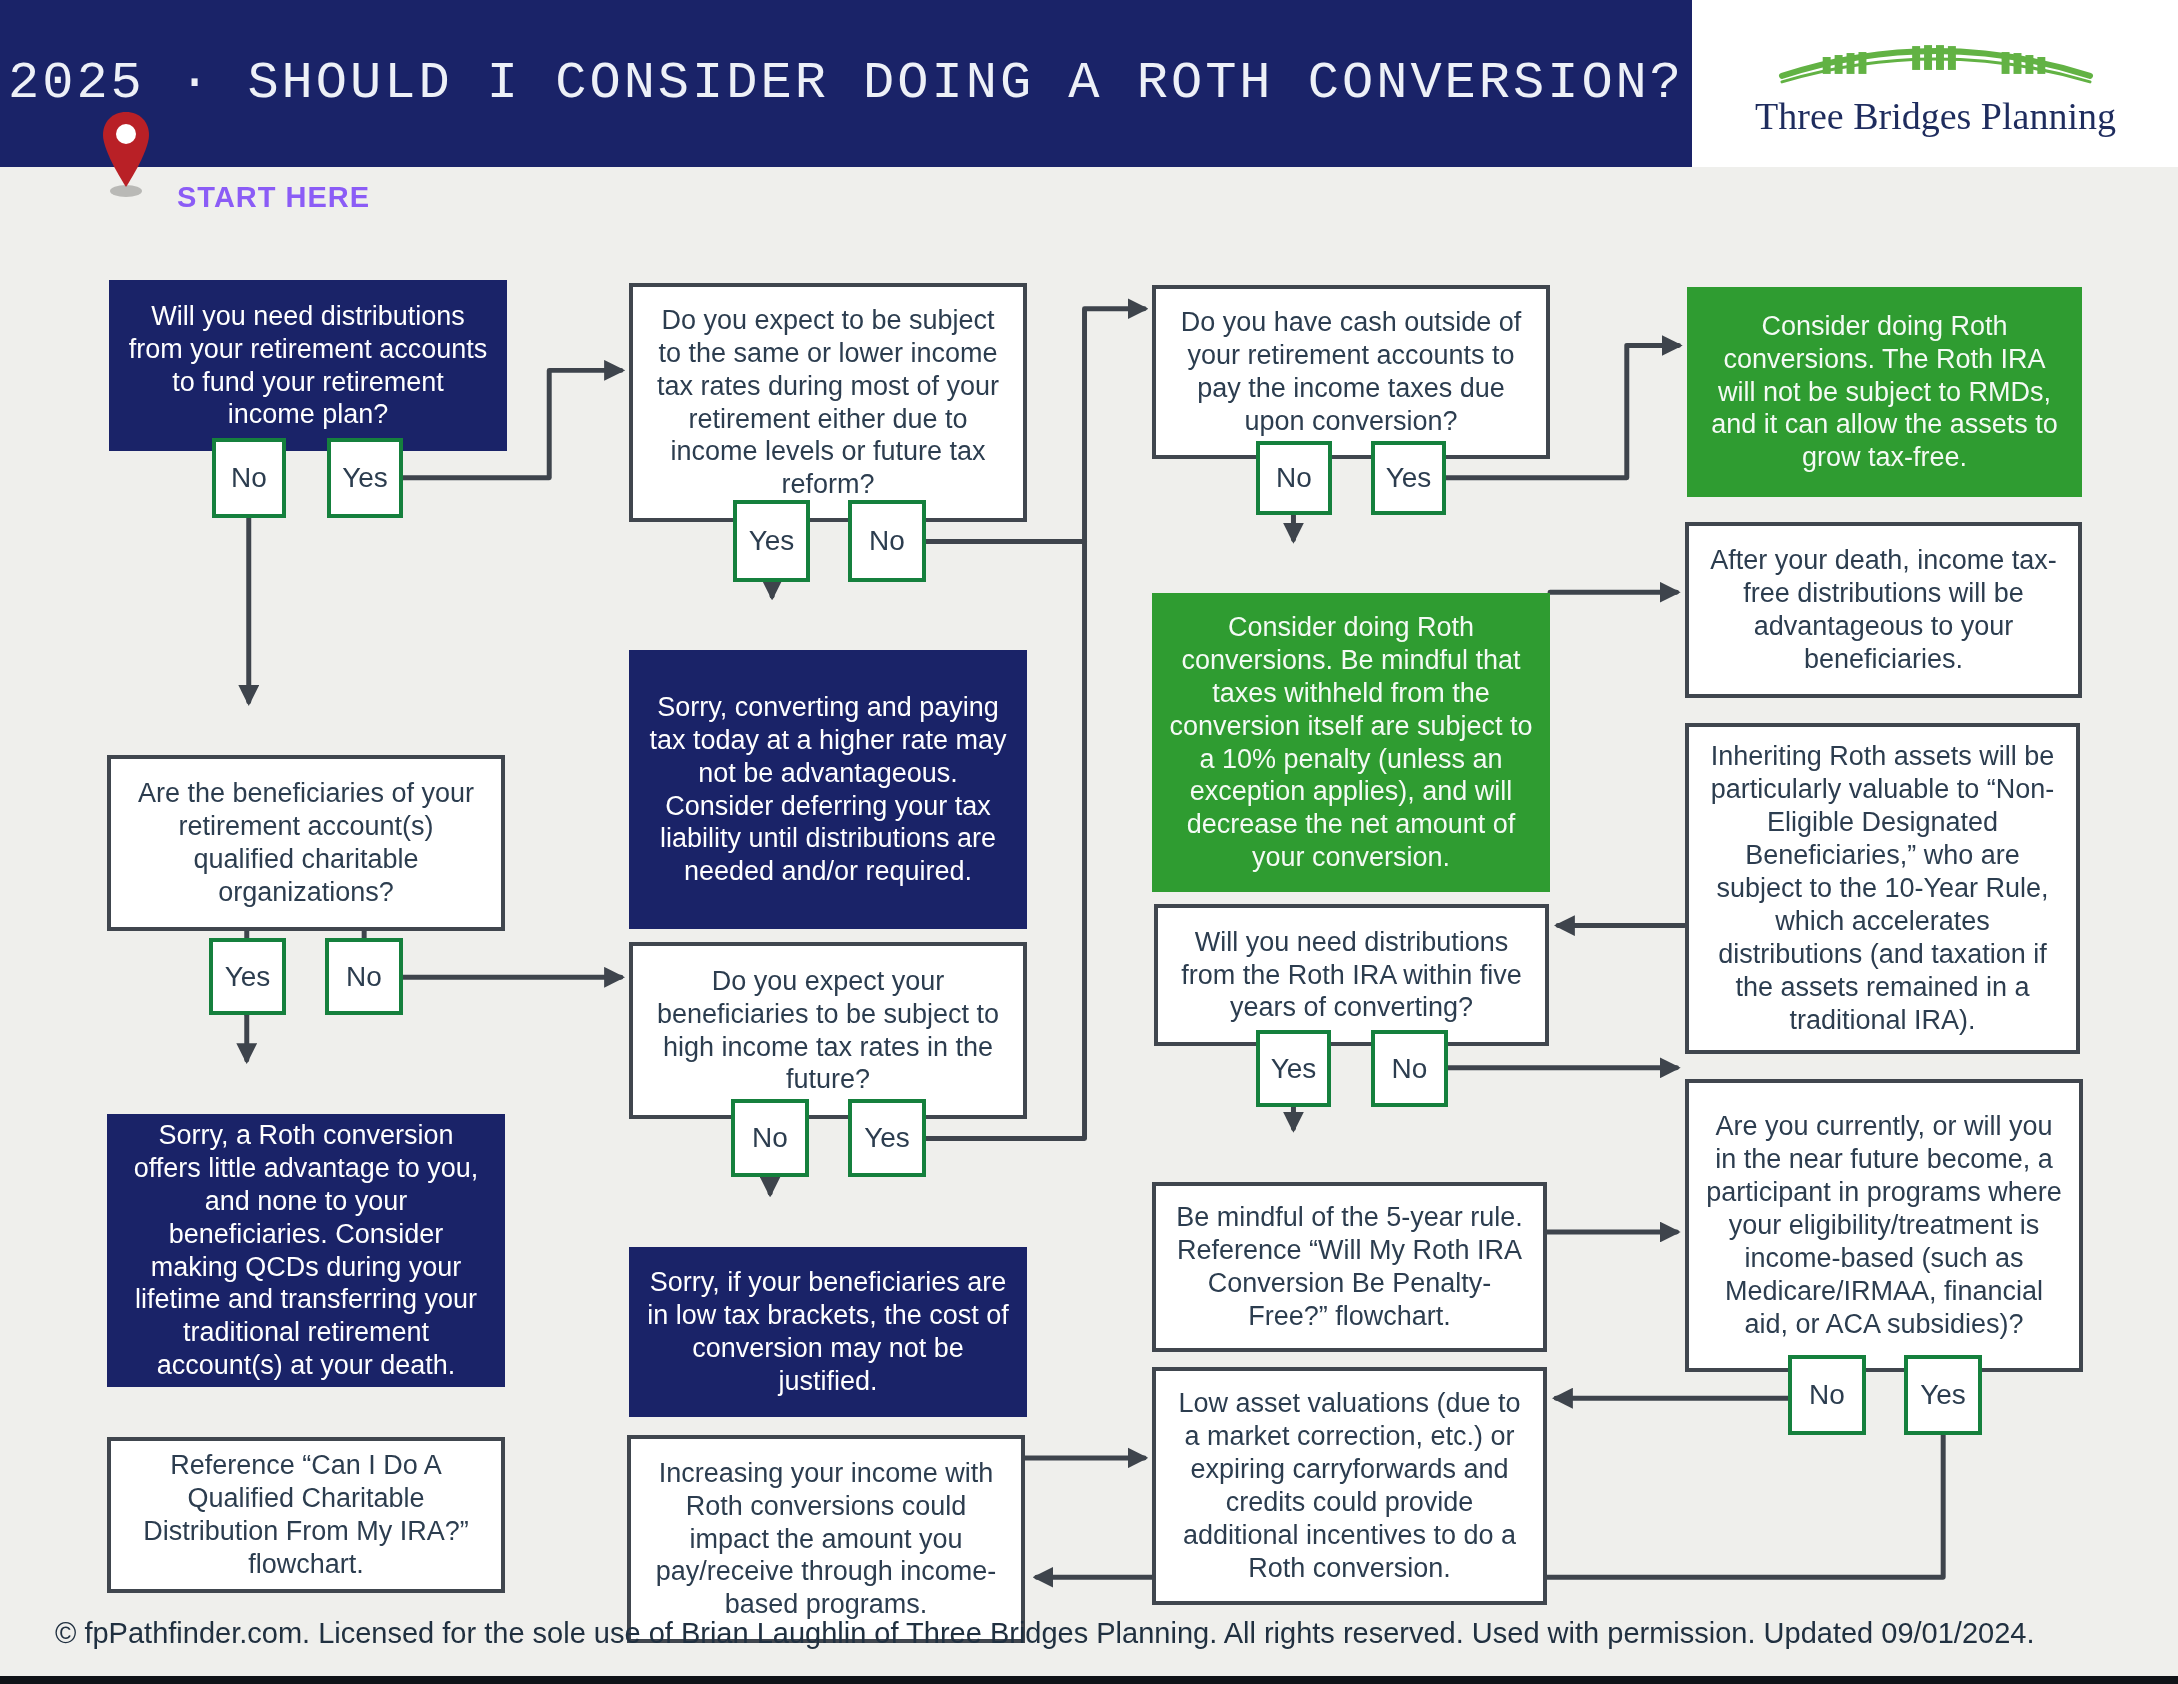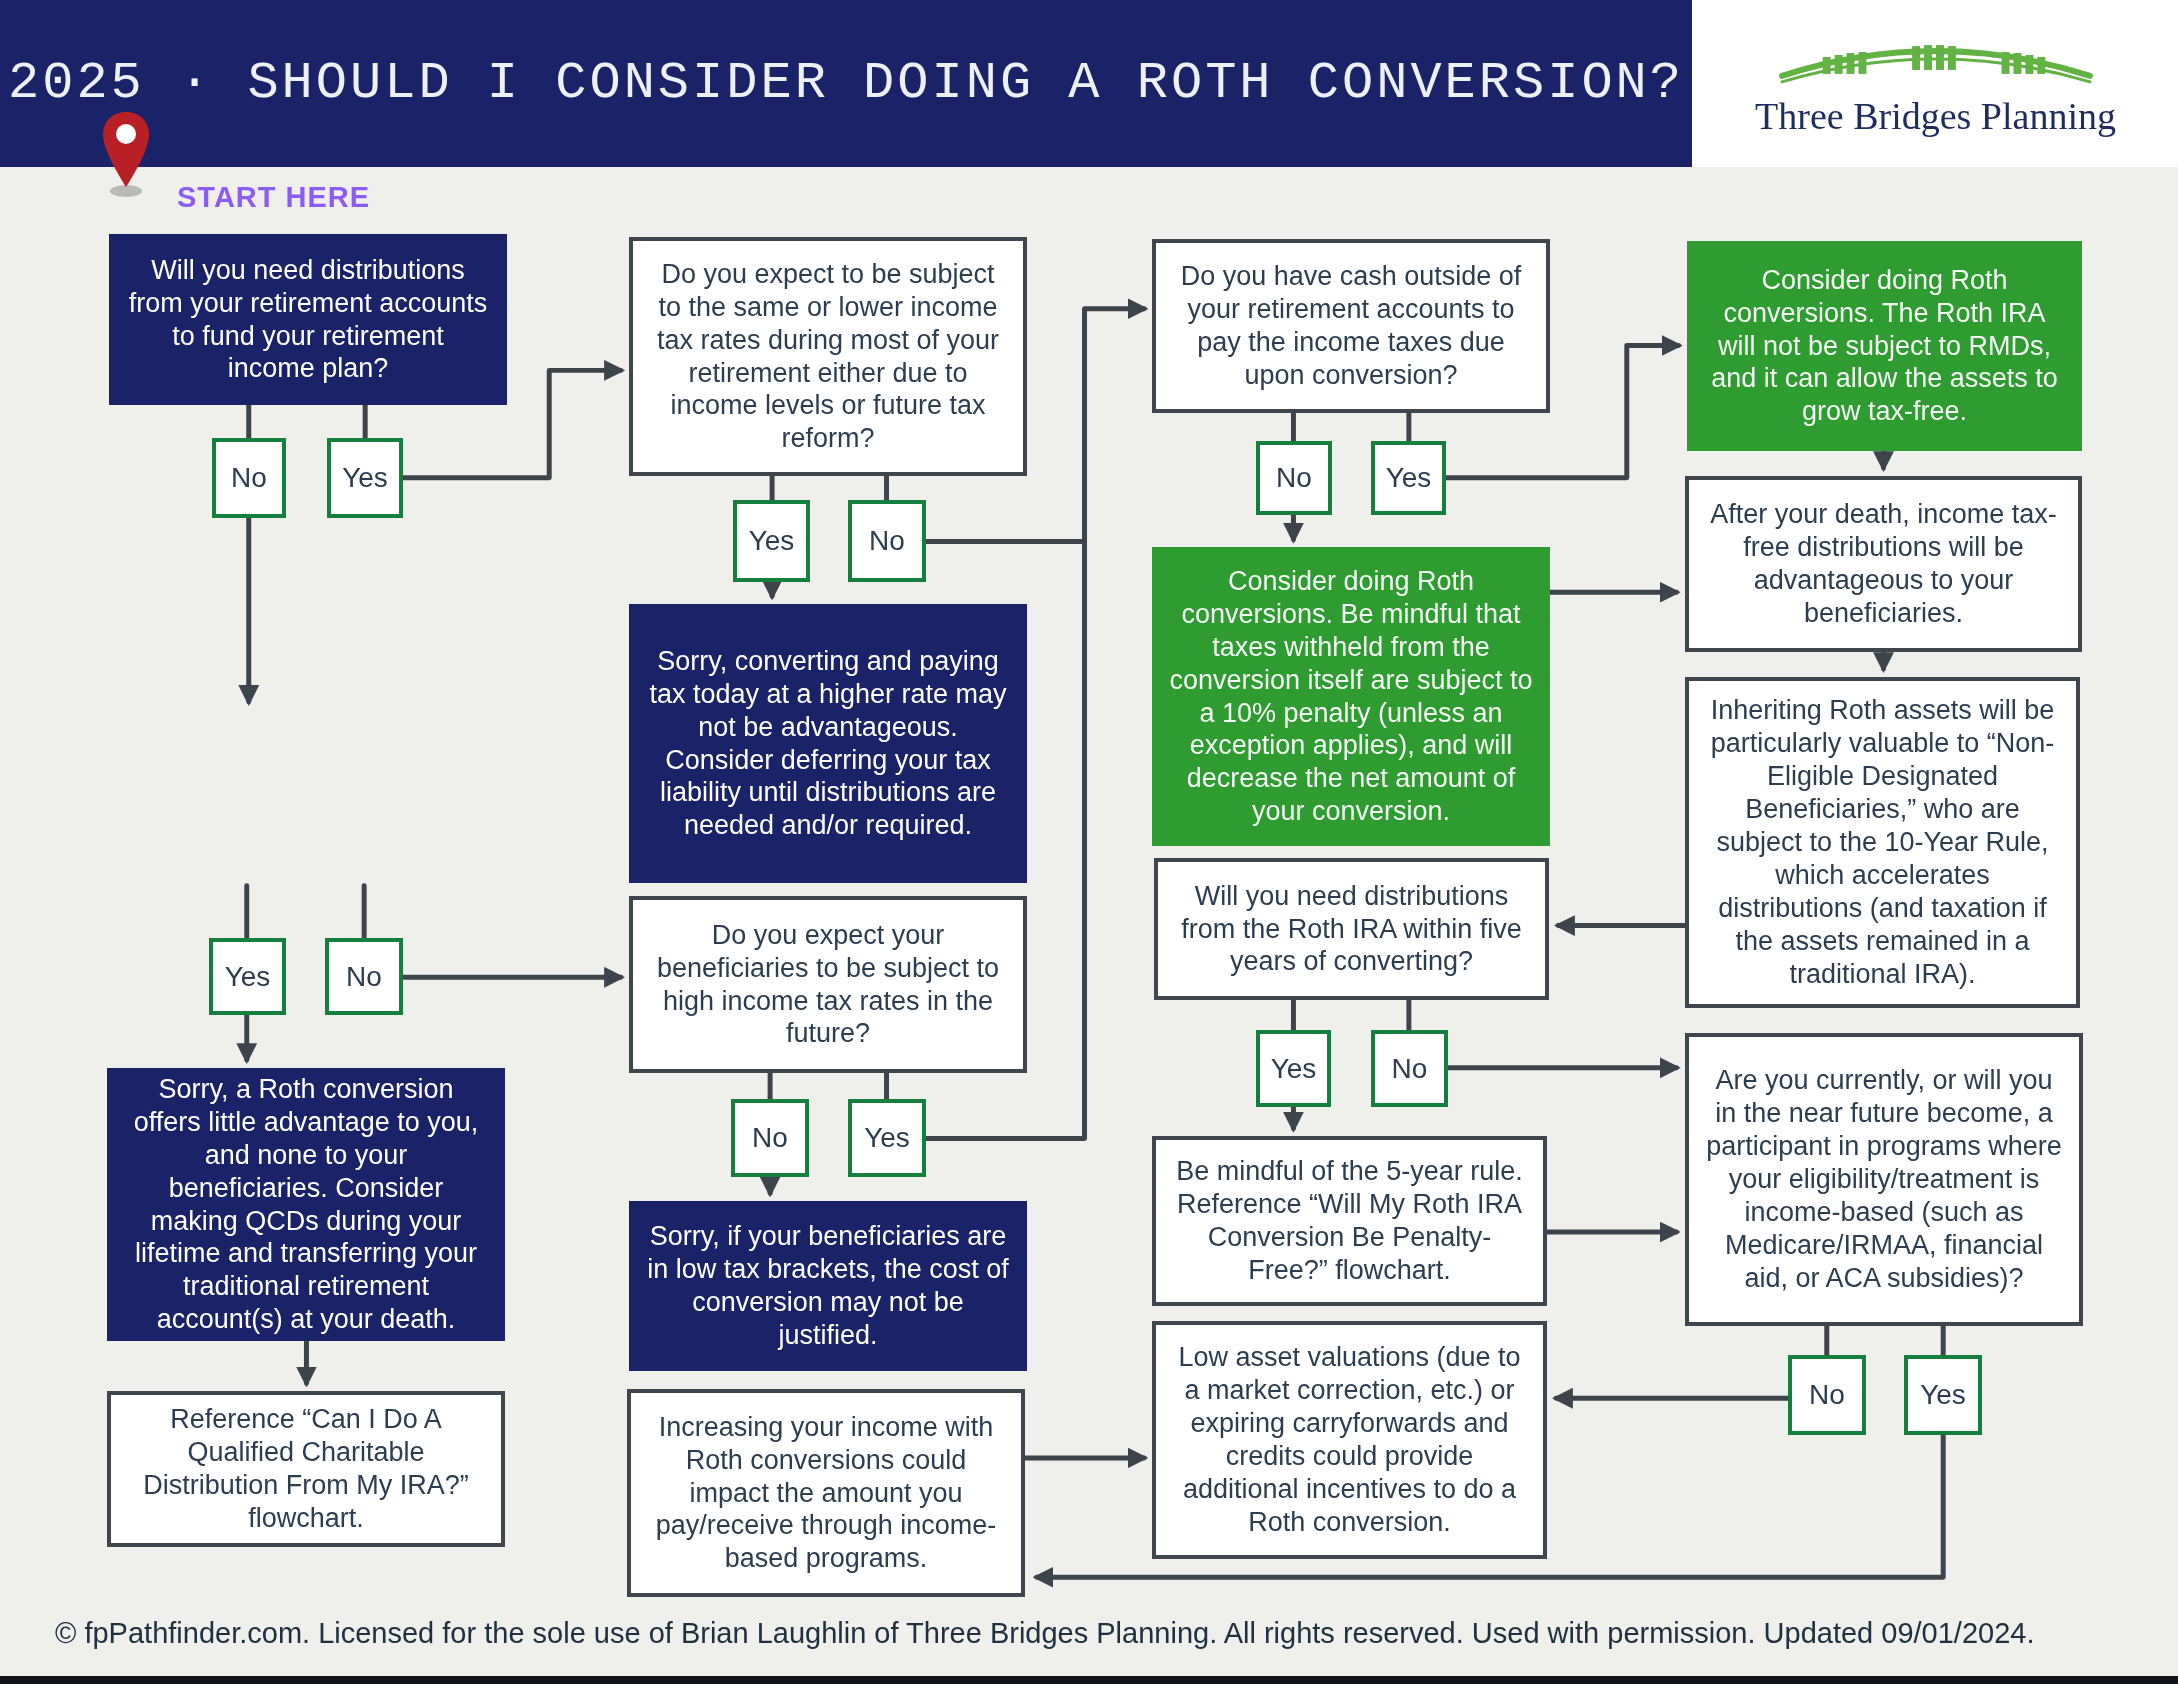--- a/index.html
+++ b/index.html
@@ -15,21 +15,21 @@
        display:flex;align-items:center;justify-content:center;}
   .hdr-title{color:#edf0f7;font-size:52px;font-weight:300;letter-spacing:3px;white-space:nowrap;font-family:Liberation Mono, monospace;}
   .logo{position:absolute;left:1692px;top:0;width:487px;height:167px;background:#ffffff;
         display:flex;flex-direction:column;align-items:center;justify-content:center;gap:4px;}
   .logo-text{font-family:"Liberation Serif", serif;color:#1e2c5e;font-size:38px;}
   
   .start-pin{position:absolute;left:100px;top:109px;}
   .start-label{position:absolute;left:177px;top:181px;color:#8b5cf6;font-size:29px;font-weight:bold;letter-spacing:1px;}
   
   .node{position:absolute;display:flex;align-items:center;justify-content:center;
-        text-align:center;box-sizing:border-box;font-size:27px;line-height:1.22;padding:8px 16px;}
+        text-align:center;box-sizing:border-box;font-size:27px;line-height:1.22;padding:8px 16px;margin-top:46px;}
   .q{background:#ffffff;border:4px solid #40464e;color:#2c3d4f;}
   .navy{background:#1a2368;color:#ffffff;}
   .green{background:#2f9c31;color:#f4faf4;}
   .yn{position:absolute;background:#ffffff;border:4px solid #15803d;color:#2c3d4f;
       display:flex;align-items:center;justify-content:center;font-size:28px;box-sizing:border-box;}
   
   .wires{position:absolute;left:0;top:0;pointer-events:none;}
   
   .footer{position:absolute;left:55px;top:1617px;width:2070px;color:#203040;font-size:29px;}
   .bottombar{position:absolute;left:0;top:1676px;width:2178px;height:9px;background:#101318;}
@@ -115,20 +115,21 @@
       <path marker-end="url(#arw)" d="M248 1020 V1065"></path>
       <path marker-end="url(#arw)" d="M405 982 H624"></path>
       <path marker-end="url(#arw)" d="M774 1183 V1199"></path>
       <path marker-end="url(#arw)" d="M308 1347 V1390"></path>
     </g>
   </svg>
 
   <div class="node navy" style="left:109px;top:234px;width:398px;height:171px;">Will you need distributions from your retirement accounts to fund your retirement income plan?</div>
   <div class="yn" style="left:212px;top:438px;width:74px;height:80px;">No</div>
   <div class="yn" style="left:327px;top:438px;width:76px;height:80px;">Yes</div>
+  <div class="node q" style="left:107px;top:709px;width:398px;height:176px;">Are the beneficiaries of your retirement account(s) qualified charitable organizations?</div>
   <div class="yn" style="left:209px;top:938px;width:77px;height:77px;">Yes</div>
   <div class="yn" style="left:325px;top:938px;width:78px;height:77px;">No</div>
   <div class="node navy" style="left:107px;top:1068px;width:398px;height:273px;">Sorry, a Roth conversion offers little advantage to you, and none to your beneficiaries. Consider making QCDs during your lifetime and transferring your traditional retirement account(s) at your death.</div>
   <div class="node q" style="left:107px;top:1391px;width:398px;height:156px;">Reference “Can I Do A Qualified Charitable Distribution From My IRA?” flowchart.</div>
 
   <div class="node q" style="left:629px;top:237px;width:398px;height:239px;">Do you expect to be subject to the same or lower income tax rates during most of your retirement either due to income levels or future tax reform?</div>
   <div class="yn" style="left:733px;top:500px;width:77px;height:82px;">Yes</div>
   <div class="yn" style="left:848px;top:500px;width:78px;height:82px;">No</div>
   <div class="node navy" style="left:629px;top:604px;width:398px;height:279px;">Sorry, converting and paying tax today at a higher rate may not be advantageous. Consider deferring your tax liability until distributions are needed and/or required.</div>
   <div class="node q" style="left:629px;top:896px;width:398px;height:177px;">Do you expect your beneficiaries to be subject to high income tax rates in the future?</div>

